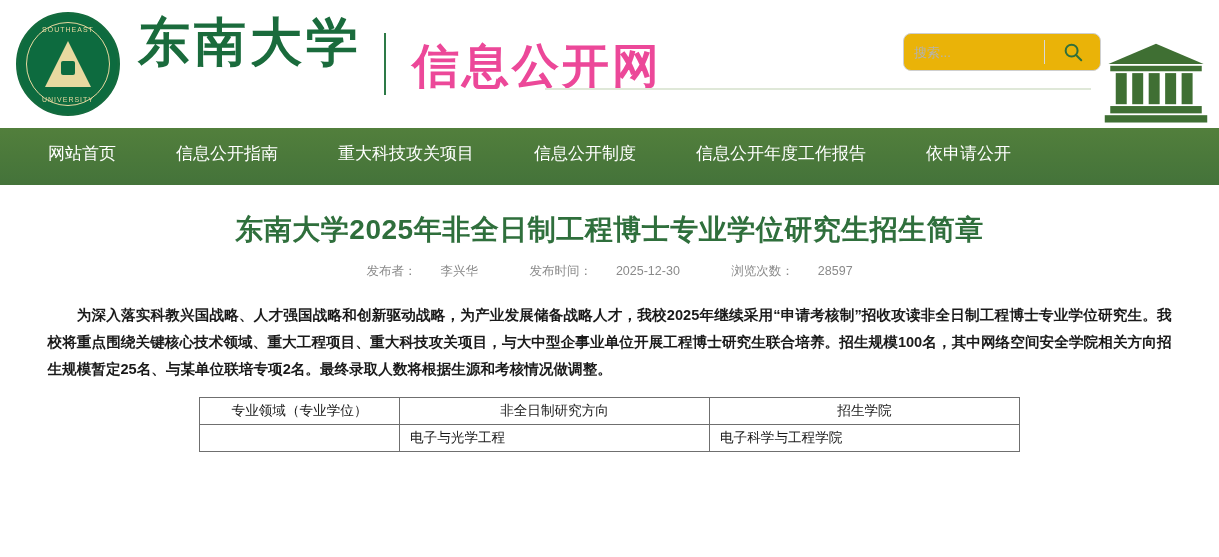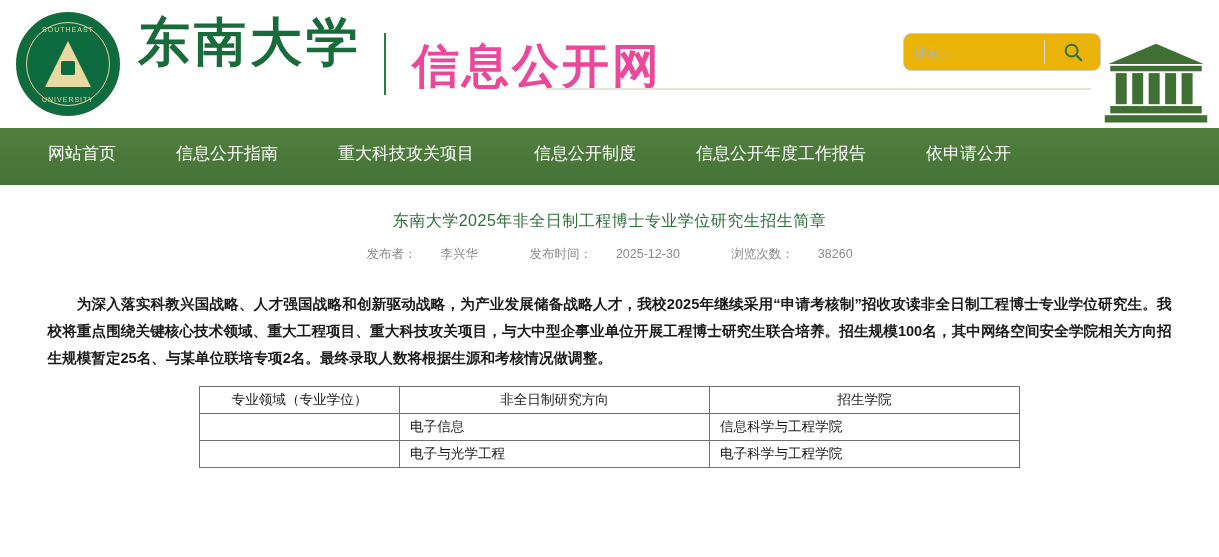--- a/index.html
+++ b/index.html
@@ -183,36 +183,36 @@
     text-decoration: none;
   }
   .nav-item:first-child { padding-left: 48px; }
 
   
   .content {
     padding: 26px 0 0 0;
   }
   .doc-title {
     text-align: center;
-    font-size: 16px;
-    font-weight: normal;
+    font-size: 28px;
+    font-weight: bold;
     color: #2f6f3c;
     letter-spacing: 0.5px;
     font-family: "Liberation Sans", sans-serif;
   }
   .meta {
     margin-top: 14px;
     text-align: center;
     font-size: 12.5px;
     color: #8a8a8a;
   }
   .meta span { margin: 0 12px; }
 
   .body-text {
-    margin: 28px auto 0 auto;
+    margin: 22px auto 0 auto;
     width: 1124px;
     font-size: 14.6px;
     line-height: 27px;
     color: #1a1a1a;
     text-align: justify;
     font-weight: bold;
   }
   .body-text p { margin: 0; text-indent: 2em; }
 
   .section-head {
@@ -301,21 +301,21 @@
     <a class="nav-item">信息公开年度工作报告</a>
     <a class="nav-item">依申请公开</a>
   </div>
 
   <div class="content">
     <div class="doc-title">东南大学2025年非全日制工程博士专业学位研究生招生简章</div>
 
     <div class="meta">
       <span><span>发布者：</span><span>李兴华</span></span>
       <span><span>发布时间：</span><span>2025-12-30</span></span>
-      <span><span>浏览次数：</span><span>38260</span></span>
+      <span><span>浏览次数：</span><span>28597</span></span>
     </div>
 
     <div class="body-text">
       <p>为深入落实科教兴国战略、人才强国战略和创新驱动战略，为产业发展储备战略人才，我校2025年继续采用“申请考核制”招收攻读非全日制工程博士专业学位研究生。我校将重点围绕关键核心技术领域、重大工程项目、重大科技攻关项目，与大中型企事业单位开展工程博士研究生联合培养。招生规模100名，其中网络空间安全学院相关方向招生规模暂定25名、与某单位联培专项2名。最终录取人数将根据生源和考核情况做调整。</p>
     </div>
 
 
     <table class="majors">
       <colgroup>
         <col class="col-1">
@@ -325,25 +325,20 @@
       <thead>
         <tr>
           <th>专业领域（专业学位）</th>
           <th>非全日制研究方向</th>
           <th>招生学院</th>
         </tr>
       </thead>
       <tbody>
         <tr>
           <td class="cat"></td>
-          <td class="dir">电子信息</td>
-          <td class="col">信息科学与工程学院</td>
-        </tr>
-        <tr>
-          <td class="cat"></td>
           <td class="dir">电子与光学工程</td>
           <td class="col">电子科学与工程学院</td>
         </tr>
       </tbody>
     </table>
   </div>
 
 </div>
 
 </body></html>

